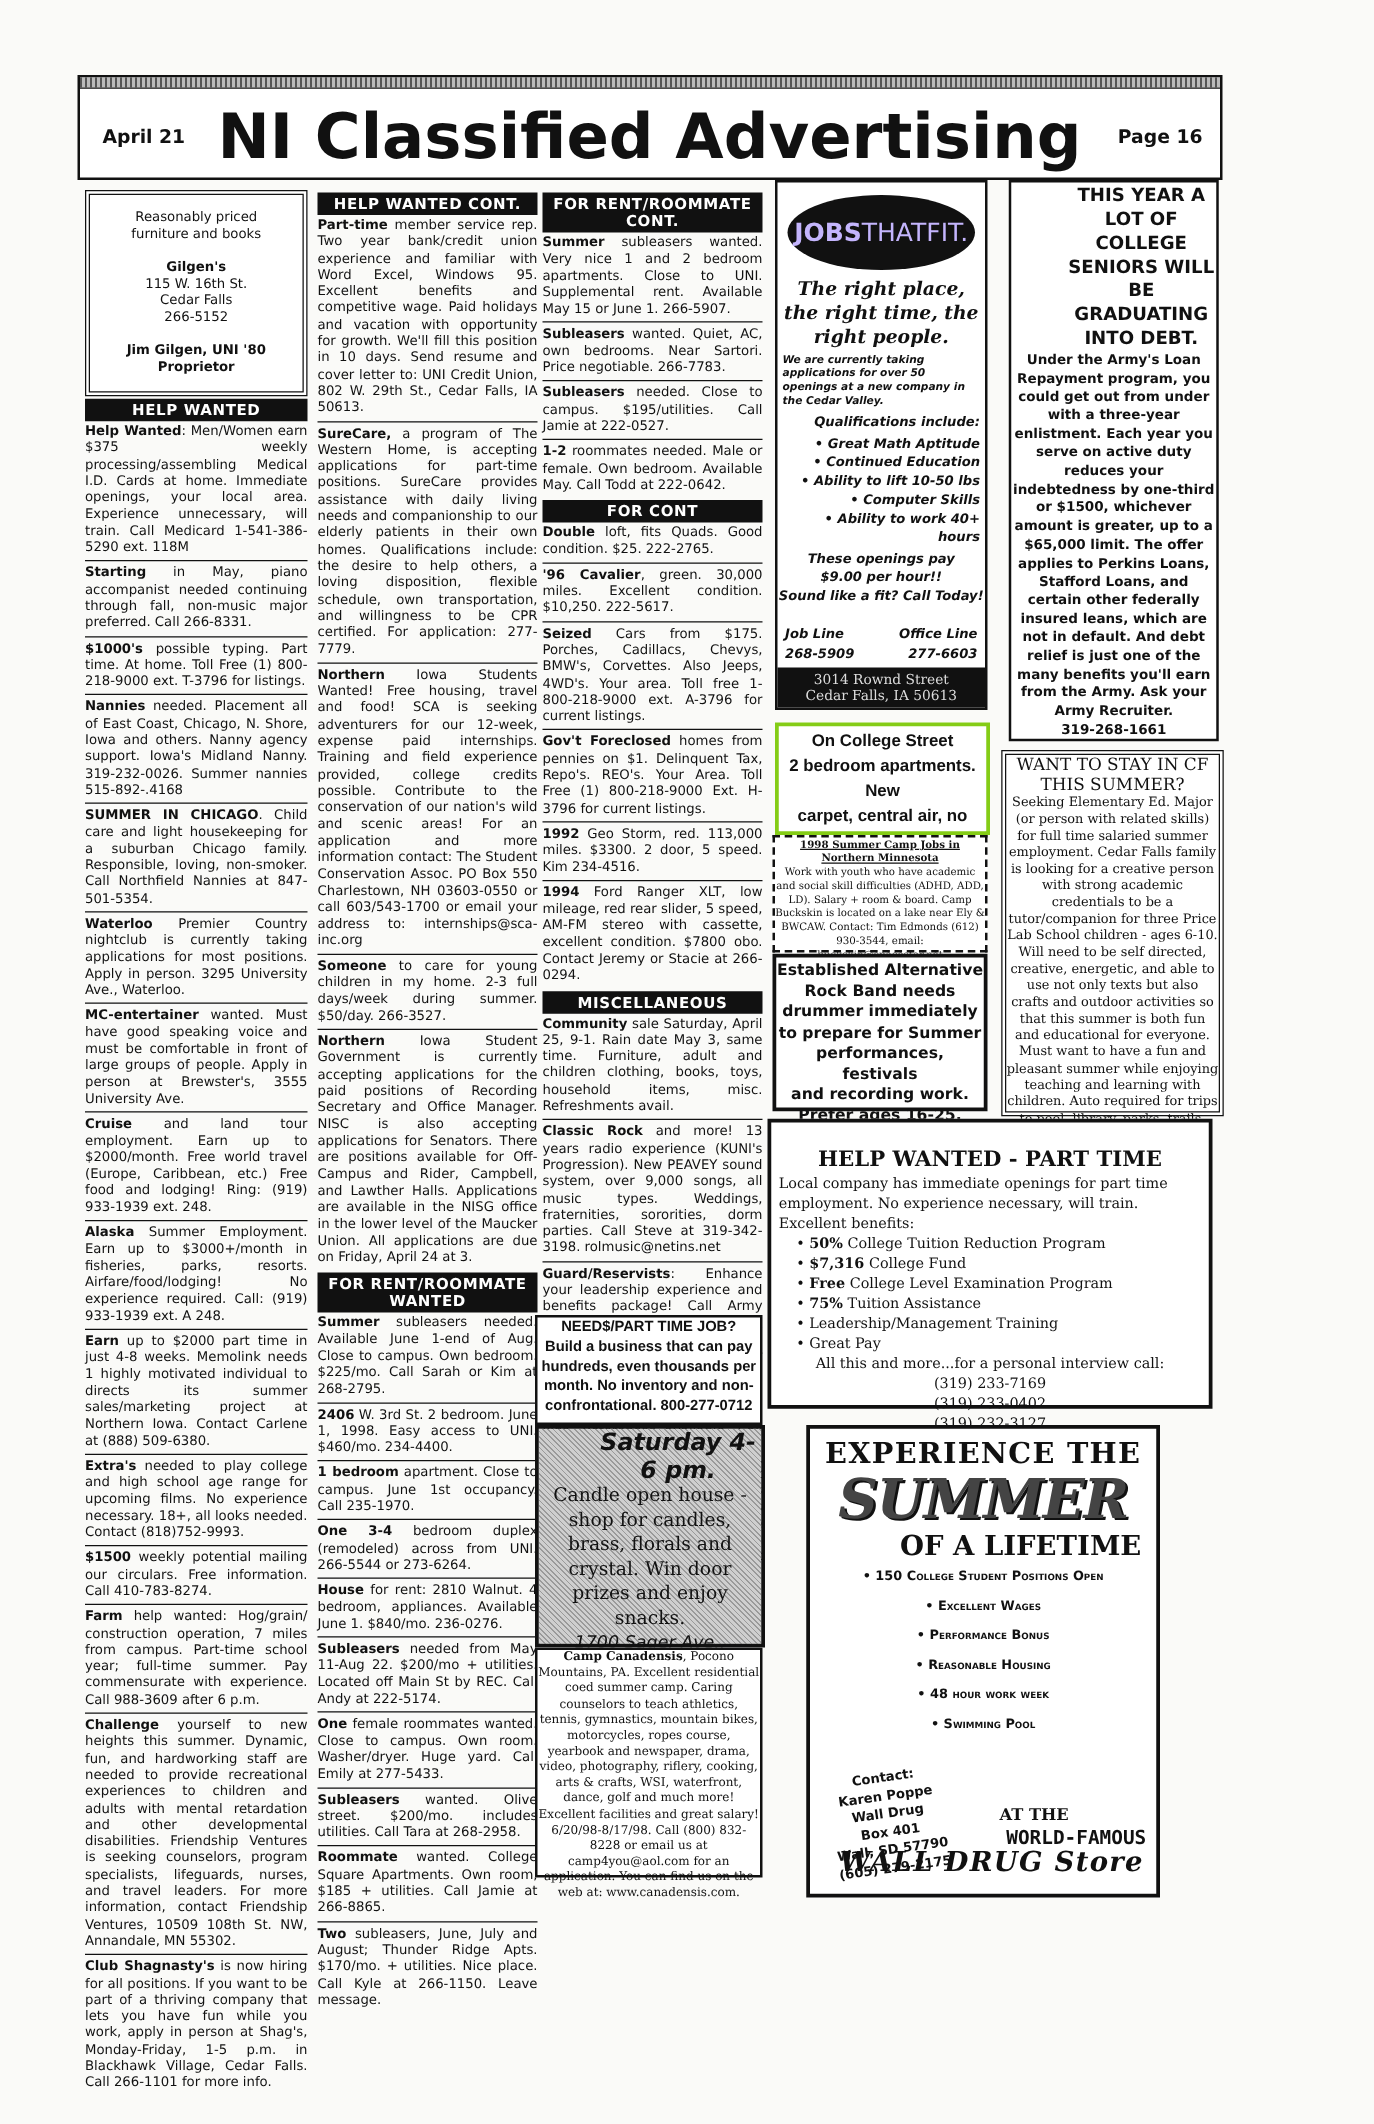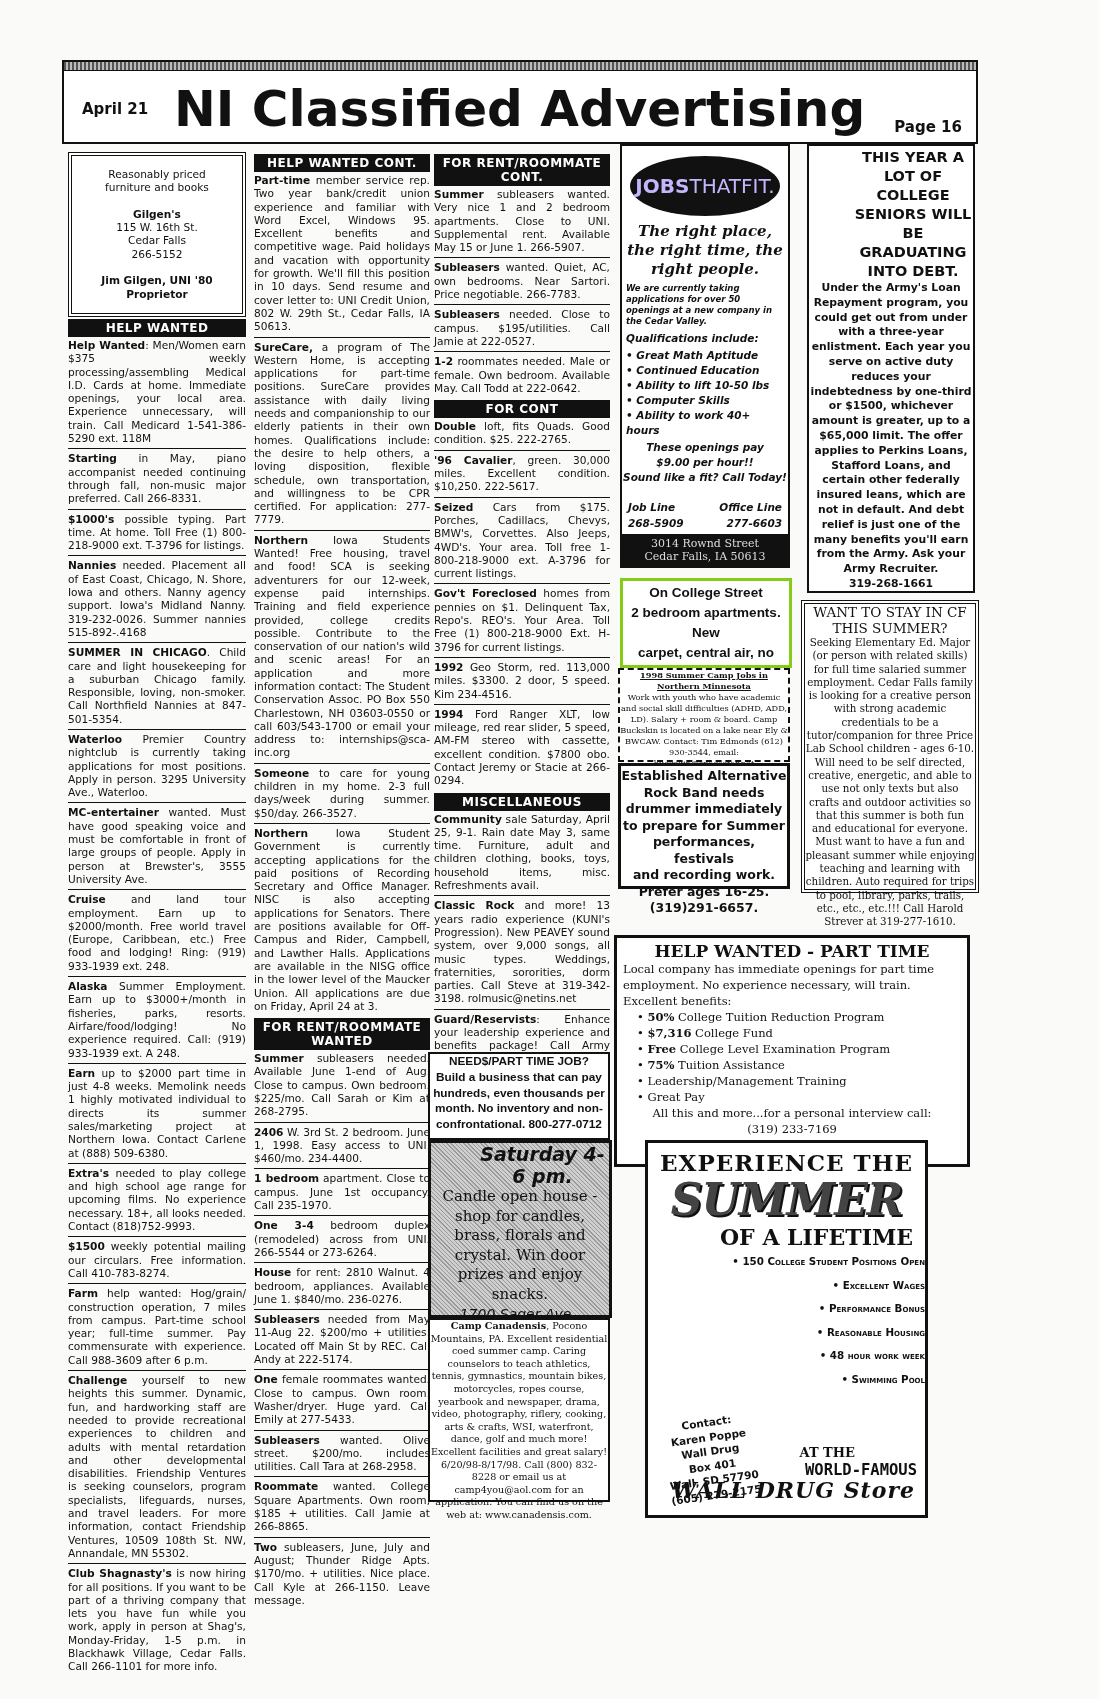--- a/index.html
+++ b/index.html
@@ -2,64 +2,64 @@
 <html><head>
 <meta charset="utf-8">
 <style>
   html,body{margin:0;padding:0;background:#fafaf8;}
   body{width:1099px;height:1699px;position:relative;overflow:hidden;font-family:"DejaVu Sans",sans-serif;color:#111;}
   .page{position:absolute;left:0;top:0;width:1099px;height:1699px;}
   .masthead{position:absolute;left:62px;top:60px;width:912px;height:80px;border:2px solid #111;background:#fff;}
   .masthead .wave{position:absolute;left:0;right:0;top:0;height:8px;background:repeating-linear-gradient(90deg,#555 0 2px,#bbb 2px 4px);border-bottom:1px solid #111;}
   .masthead .date{position:absolute;left:18px;top:38px;font:bold 15px "DejaVu Sans",sans-serif;}
   .masthead .title{position:absolute;left:110px;top:18px;font:bold 50px "DejaVu Sans",sans-serif;letter-spacing:0px;}
-  .masthead .pg{position:absolute;right:14px;top:56px;font:bold 15px "DejaVu Sans",sans-serif;}
+  .masthead .pg{position:absolute;right:14px;top:38px;font:bold 15px "DejaVu Sans",sans-serif;}
   .col{position:absolute;top:152px;font-size:10.6px;line-height:13.3px;}
   .c1{left:68px;width:178px;}
   .c2{left:254px;width:176px;}
   .c3{left:434px;width:176px;}
   .ad-box{border:4px double #111;padding:12px 6px;text-align:center;background:#fff;}
   .hdr{background:#111;color:#fff;text-align:center;font:bold 12px "DejaVu Sans",sans-serif;padding:2px 0;margin:2px 0 1px;letter-spacing:.5px;}
   .item{text-align:justify;border-bottom:1.5px solid #111;padding:1px 0 3px;margin-bottom:2px;}
   .item b{font-weight:bold;}
   .item:last-child{border-bottom:none;}
   .box{position:absolute;border:2px solid #111;background:#fff;}
   .jobs{left:620px;top:144px;width:166px;height:420px;border:2px solid #111;}
   .jobs .oval{margin:10px auto 6px;width:150px;height:60px;background:#111;border-radius:50%;color:#c4b5fd;font:bold 20px "DejaVu Sans",sans-serif;text-align:center;line-height:60px;}
   .jobs .tag{font:italic bold 15px "DejaVu Serif",serif;text-align:center;line-height:19px;margin:0 4px;}
   .jobs .small{font:italic bold 8.5px "DejaVu Sans",sans-serif;margin:4px 4px;line-height:11px;}
-  .jobs .q{font:italic bold 10.5px "DejaVu Sans",sans-serif;margin:2px 4px;line-height:15px;}
+  .jobs .q{font:italic bold 10.5px "DejaVu Sans",sans-serif;margin:2px 4px;line-height:15px;text-align:right;}
   .jobs .pay{font:italic bold 10.5px "DejaVu Sans",sans-serif;text-align:center;line-height:15px;}
   .jobs .lines{display:flex;justify-content:space-between;margin:14px 6px 0;font:italic bold 10.5px "DejaVu Sans",sans-serif;line-height:16px;}
   .jobs .addr{position:absolute;left:0;right:0;bottom:0;background:#111;color:#ddd;text-align:center;font:11px "DejaVu Serif",serif;padding:3px 0;line-height:13px;}
   .army{left:807px;top:144px;width:164px;height:445px;border:2px solid #111;text-align:center;}
   .army .h{font:bold 14.5px "DejaVu Sans",sans-serif;line-height:19px;margin-top:2px;padding-left:44px;}
   .army .b{font:bold 10.8px "DejaVu Sans",sans-serif;line-height:14.8px;}
   .army .f{font:bold 10.8px "DejaVu Sans",sans-serif;line-height:14px;margin-top:16px;}
   .college{left:620px;top:578px;width:166px;height:82px;border:3px solid #84cc16;text-align:center;font:bold 13.5px "Liberation Sans",sans-serif;line-height:20px;padding-top:2px;}
   .camp{left:618px;top:668px;width:168px;height:90px;border:2px dashed #111;text-align:center;font:8.2px "DejaVu Serif",serif;line-height:11px;}
   .camp u{font-weight:bold;}
   .band{left:618px;top:763px;width:166px;height:118px;border:3px solid #111;text-align:center;font:bold 12.5px "DejaVu Sans",sans-serif;line-height:16.5px;padding-top:2px;}
   .stay{left:801px;top:600px;width:170px;height:285px;border:4px double #111;text-align:center;font:10.3px "DejaVu Serif",serif;line-height:13.3px;}
   .stay .h{font:13.5px "DejaVu Serif",serif;line-height:16px;}
-  .pt{left:614px;top:895px;width:356px;height:232px;border:3px solid #111;font:11.5px "DejaVu Serif",serif;line-height:16px;padding:3px 6px;box-sizing:border-box;margin-top:40px;}
+  .pt{left:614px;top:895px;width:356px;height:232px;border:3px solid #111;font:11.5px "DejaVu Serif",serif;line-height:16px;padding:20px 6px;box-sizing:border-box;}
   .pt .h{text-align:center;font:bold 17px "DejaVu Serif",serif;line-height:20px;}
   .pt ul{margin:0;padding-left:14px;list-style:none;}
   .pt li:before{content:"\2022  ";}
   .pt .c{text-align:center;}
   .need{left:428px;top:1052px;width:178px;height:84px;border:2px solid #111;text-align:center;font:bold 11.8px "Liberation Sans",sans-serif;line-height:15.8px;}
   .candle{left:428px;top:1140px;width:178px;height:172px;border:3px solid #111;background:repeating-linear-gradient(45deg,#9a9a9a 0 1px,#cfcfcf 1px 3px);text-align:center;font:15px "DejaVu Serif",serif;line-height:19.5px;}
   .candle .h{font:italic bold 19px "DejaVu Sans",sans-serif;line-height:22px;margin-left:45px;}
   .candle .i{font-style:italic;font-family:"DejaVu Sans",sans-serif;font-size:14px;line-height:20px;}
   .canad{left:428px;top:1318px;width:178px;height:180px;border:2px solid #111;text-align:center;font:9.6px "DejaVu Serif",serif;line-height:12.6px;}
   .wall{left:645px;top:1140px;width:277px;height:372px;border:3px solid #111;text-align:center;}
   .wall .exp{font:bold 23px "DejaVu Serif",serif;letter-spacing:1px;margin-top:6px;}
   .wall .sum{font:italic bold 44px "DejaVu Serif",serif;color:#444;line-height:48px;text-shadow:2px 2px 0 #111;letter-spacing:-1px;}
   .wall .life{font:bold 22px "DejaVu Serif",serif;margin-left:60px;}
-  .wall .bul{font:bold 10.3px "DejaVu Sans",sans-serif;line-height:23.5px;text-align:right;font-variant:small-caps;}
+  .wall .bul{font:bold 10.3px "DejaVu Sans",sans-serif;line-height:23.5px;text-align:center;font-variant:small-caps;}
   .wall .contact{position:absolute;left:18px;top:272px;font:bold 10.5px "DejaVu Sans",sans-serif;line-height:14.5px;transform:rotate(-8deg);text-align:center;}
   .wall .at{position:absolute;right:70px;top:302px;font:bold 13px "DejaVu Serif",serif;}
   .wall .wf{position:absolute;right:8px;top:318px;font:bold 15.5px "DejaVu Sans Mono",monospace;}
   .wall .logo{position:absolute;right:10px;top:334px;font:italic bold 22px "DejaVu Serif",serif;letter-spacing:1px;}
 </style>
 </head>
 <body>
 
 <div class="page">
 

